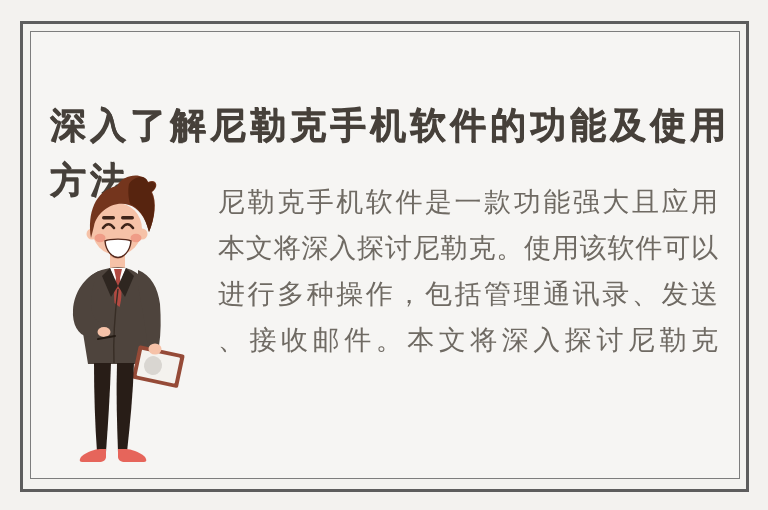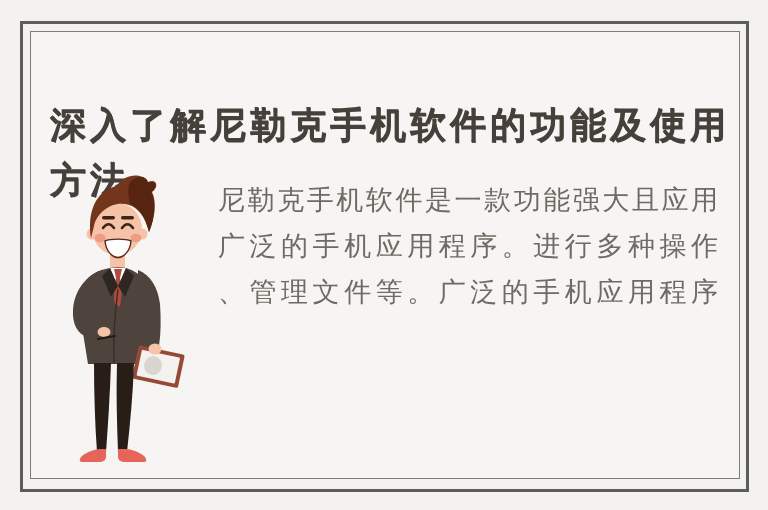--- a/index.html
+++ b/index.html
@@ -53,21 +53,21 @@
     top: 172px;
     width: 150px;
     height: 300px;
   }
   .article-body {
     position: absolute;
     left: 218px;
     top: 179px;
     width: 500px;
     color: var(--body_color, #6f6a63);
-    font-family: Liberation Mono, monospace;
+    font-family: Liberation Sans, sans-serif;
   }
   .article-line {
     height: 46px;
     line-height: 46px;
     font-size: 27px;
     font-weight: 300;
     text-align: justify;
     text-align-last: justify;
     white-space: nowrap;
   }
@@ -133,15 +133,16 @@
     <path d="M39,191 L56,191 C55,222 53,252 51,280 L42,280 C40,252 39,222 39,191 Z" fill="var(--pants)"></path>
     <path d="M62,191 L79,191 C78,222 75,252 72,280 L63,280 C62,252 61,222 62,191 Z" fill="var(--pants)"></path>
 
     <path d="M51,277 L51,285 C51,288 48,290 44,290 L27,290 C24,290 24,287 27,284 C32,280 40,277 45,277 Z" fill="var(--shoes)"></path>
     <path d="M63,277 L63,285 C63,288 66,290 70,290 L89,290 C92,290 92,287 89,284 C84,280 76,277 71,277 Z" fill="var(--shoes)"></path>
   </g>
 </svg>
 
 <div class="article-body">
   <div class="article-line">尼勒克手机软件是一款功能强大且应用</div>
-  <div class="article-line">广泛的手机应用程序。进行多种操作</div>
-  <div class="article-line">、管理文件等。广泛的手机应用程序</div>
+  <div class="article-line">本文将深入探讨尼勒克。使用该软件可以</div>
+  <div class="article-line">进行多种操作，包括管理通讯录、发送</div>
+  <div class="article-line">、接收邮件。本文将深入探讨尼勒克</div>
 </div>
 
 </body></html>

